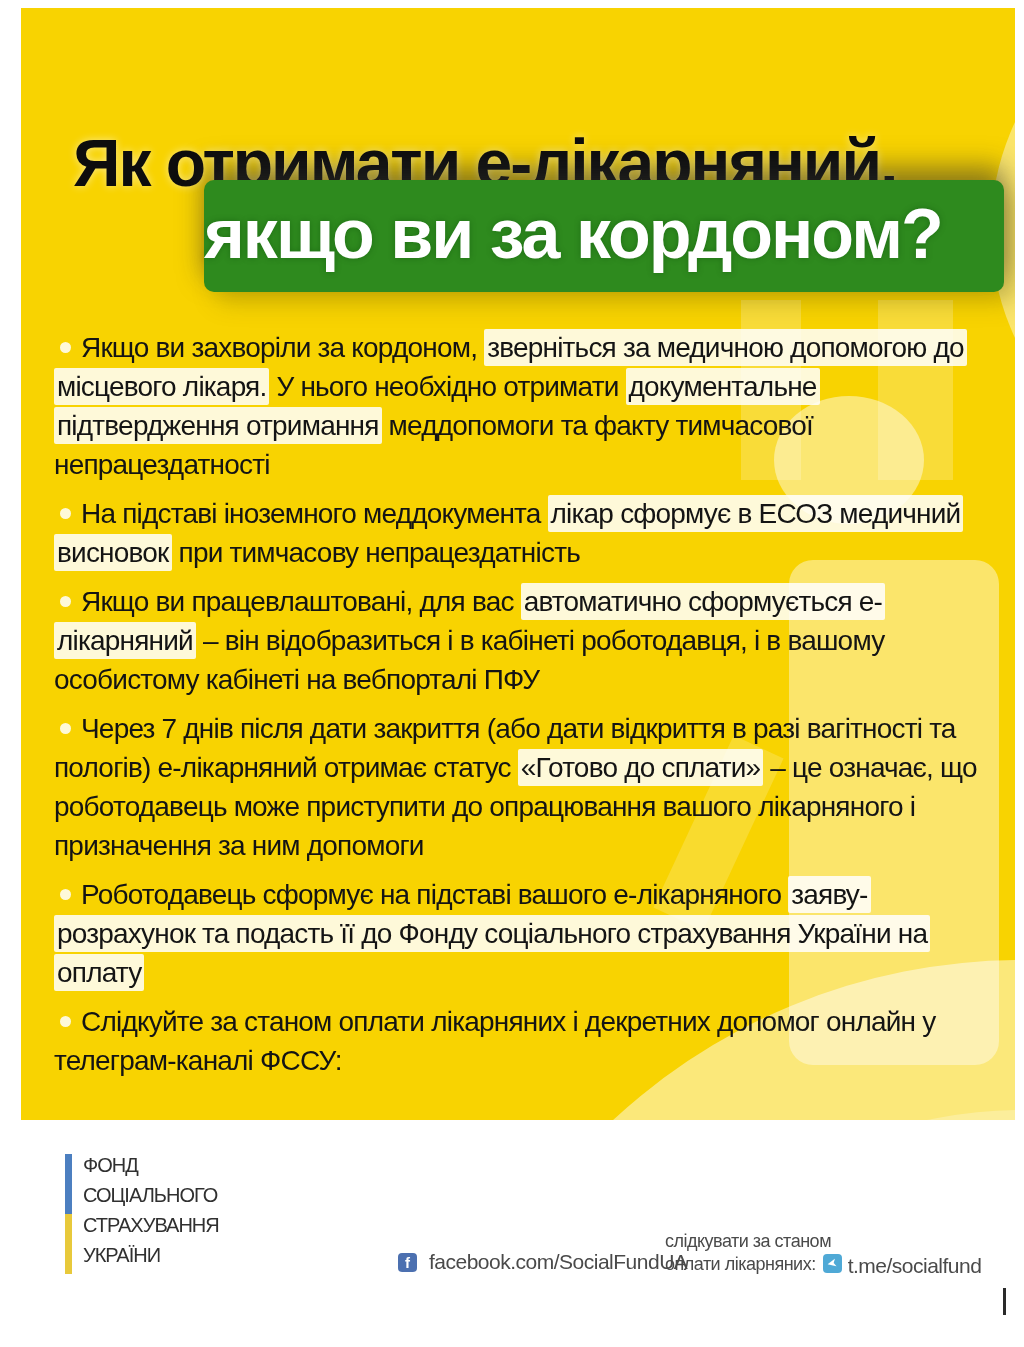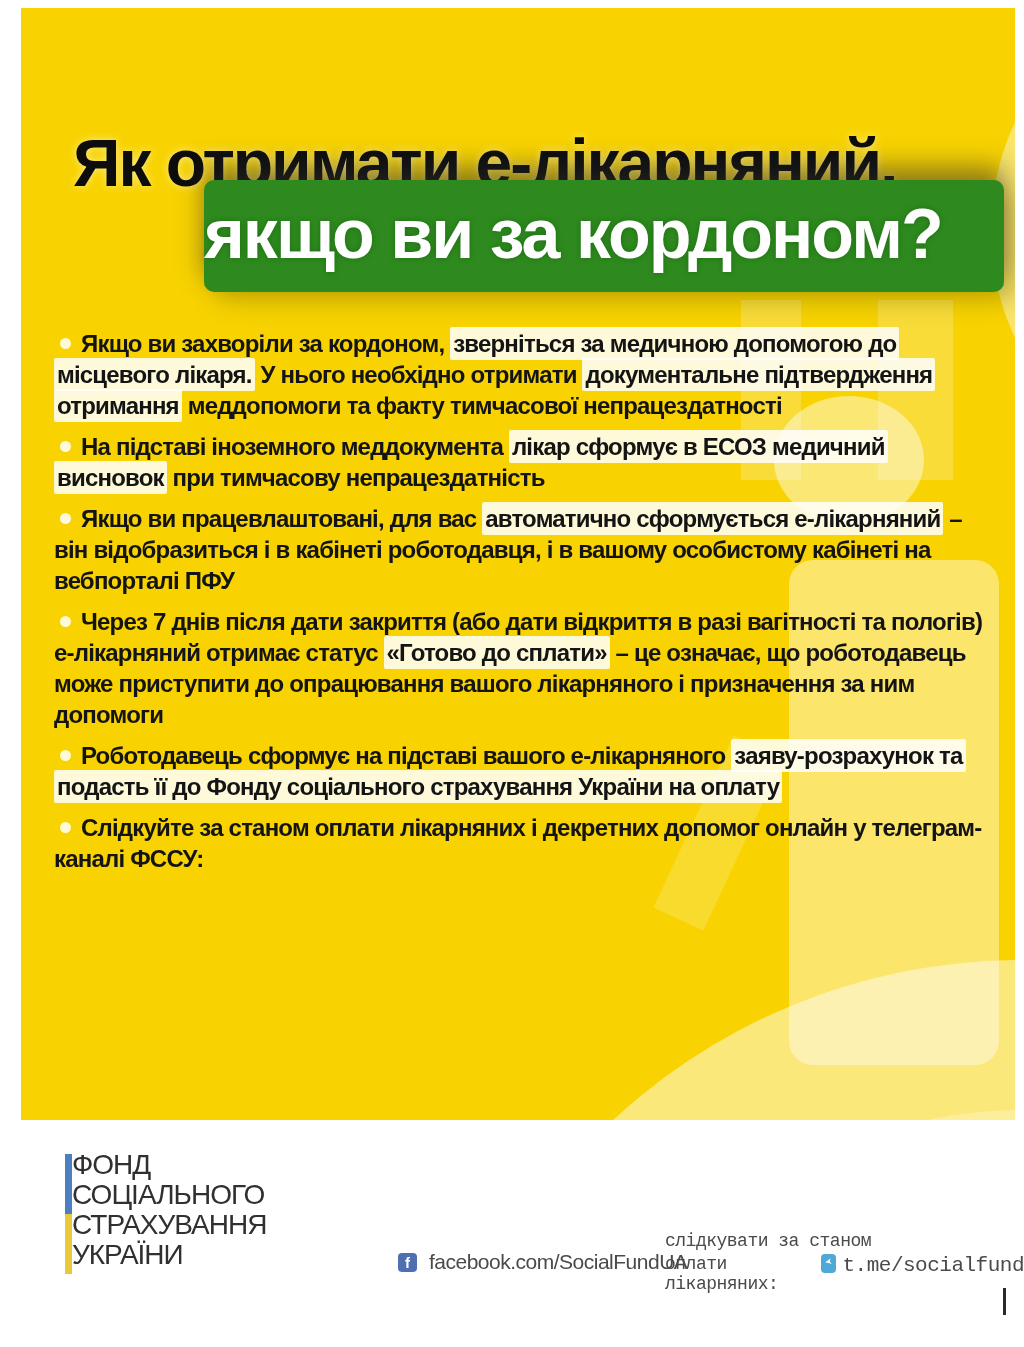--- a/index.html
+++ b/index.html
@@ -44,45 +44,45 @@
     background:var(--green);border-radius:10px;text-align:left;
     box-shadow:0 -14px 26px rgba(45,45,45,0.5),12px 10px 24px rgba(95,85,0,0.28);
   }
   .banner span{
     display:inline-block;color:#ffffff;font-weight:700;font-size:70px;
     line-height:108px;letter-spacing:-2px;text-shadow:0 0 6px rgba(0,60,0,0.35);
   }
   
   .bullets{position:absolute;left:33px;top:320px;width:942px;}
   p.bullet{
-    margin:0 0 10px 0;font-size:24px;line-height:31px;letter-spacing:-0.8px;
-    color:var(--ink);font-weight:700;
+    margin:0 0 10px 0;font-size:28px;line-height:39px;letter-spacing:-0.8px;
+    color:var(--ink);font-weight:400;
   }
   .dot{
     display:inline-block;width:11px;height:11px;border-radius:50%;
     background:rgba(255,255,255,0.85);margin:0 10px 4px 6px;vertical-align:middle;
   }
   .hl{
     background:var(--hl);padding:3px 3px;border-radius:2px;
     -webkit-box-decoration-break:clone;box-decoration-break:clone;
   }
   
   .logo{position:absolute;left:65px;top:1150px;display:flex;}
   .logo-bar{width:7px;height:120px;margin-top:4px;display:flex;flex-direction:column;}
   .logo-bar .half-blue{flex:1;background:var(--logo-blue);}
   .logo-bar .half-yellow{flex:1;background:var(--logo-yellow);}
-  .logo-text{margin-left:0;color:#303030;font-size:28px;line-height:30px;font-weight:400;letter-spacing:-1px;}
+  .logo-text{margin-left:11px;color:#303030;font-size:20px;line-height:30px;font-weight:400;letter-spacing:-1px;}
   .fb-row{position:absolute;left:398px;top:1250px;display:flex;align-items:center;}
   .fb-icon{
     width:19px;height:19px;border-radius:4px;background:var(--fb-blue);
     color:#fff;font-weight:700;font-size:15px;line-height:19px;text-align:center;
     display:inline-block;
   }
   .fb-text{margin-left:12px;color:var(--gray);font-size:21px;letter-spacing:-0.5px;}
-  .tg-block{position:absolute;left:665px;top:1230px;color:var(--gray);font-family:Liberation Mono, monospace;}
+  .tg-block{position:absolute;left:665px;top:1230px;color:var(--gray);}
   .tg-line1{font-size:18px;line-height:22px;letter-spacing:-0.5px;}
   .tg-line2{display:flex;align-items:flex-start;margin-top:2px;}
   .tg-label{font-size:18px;letter-spacing:-0.5px;}
   .tg-icon{
     width:19px;height:19px;border-radius:4px;background:var(--tg-blue);
     color:#fff;font-size:12px;line-height:19px;text-align:center;
     display:inline-block;margin:0 6px 0 7px;
   }
   .tg-icon i{display:inline-block;font-style:normal;transform:scaleX(-1) rotate(12deg);}
   .tg-link{font-size:21px;letter-spacing:-0.5px;}

